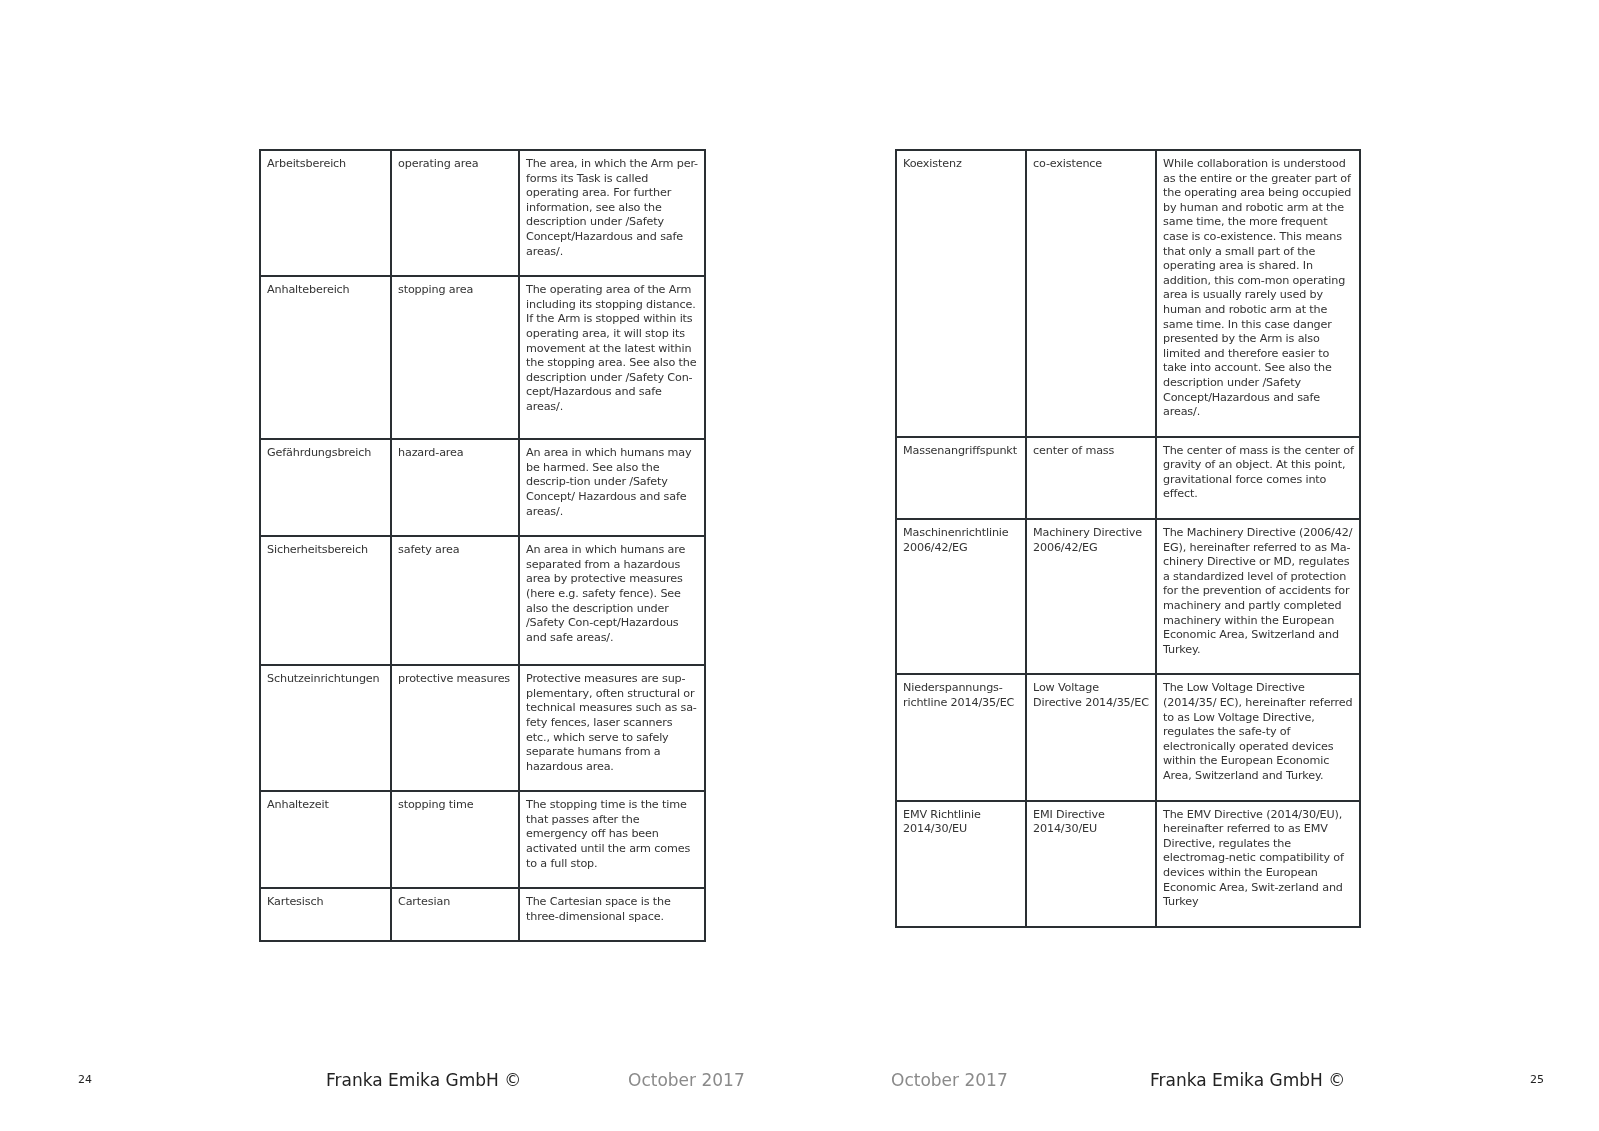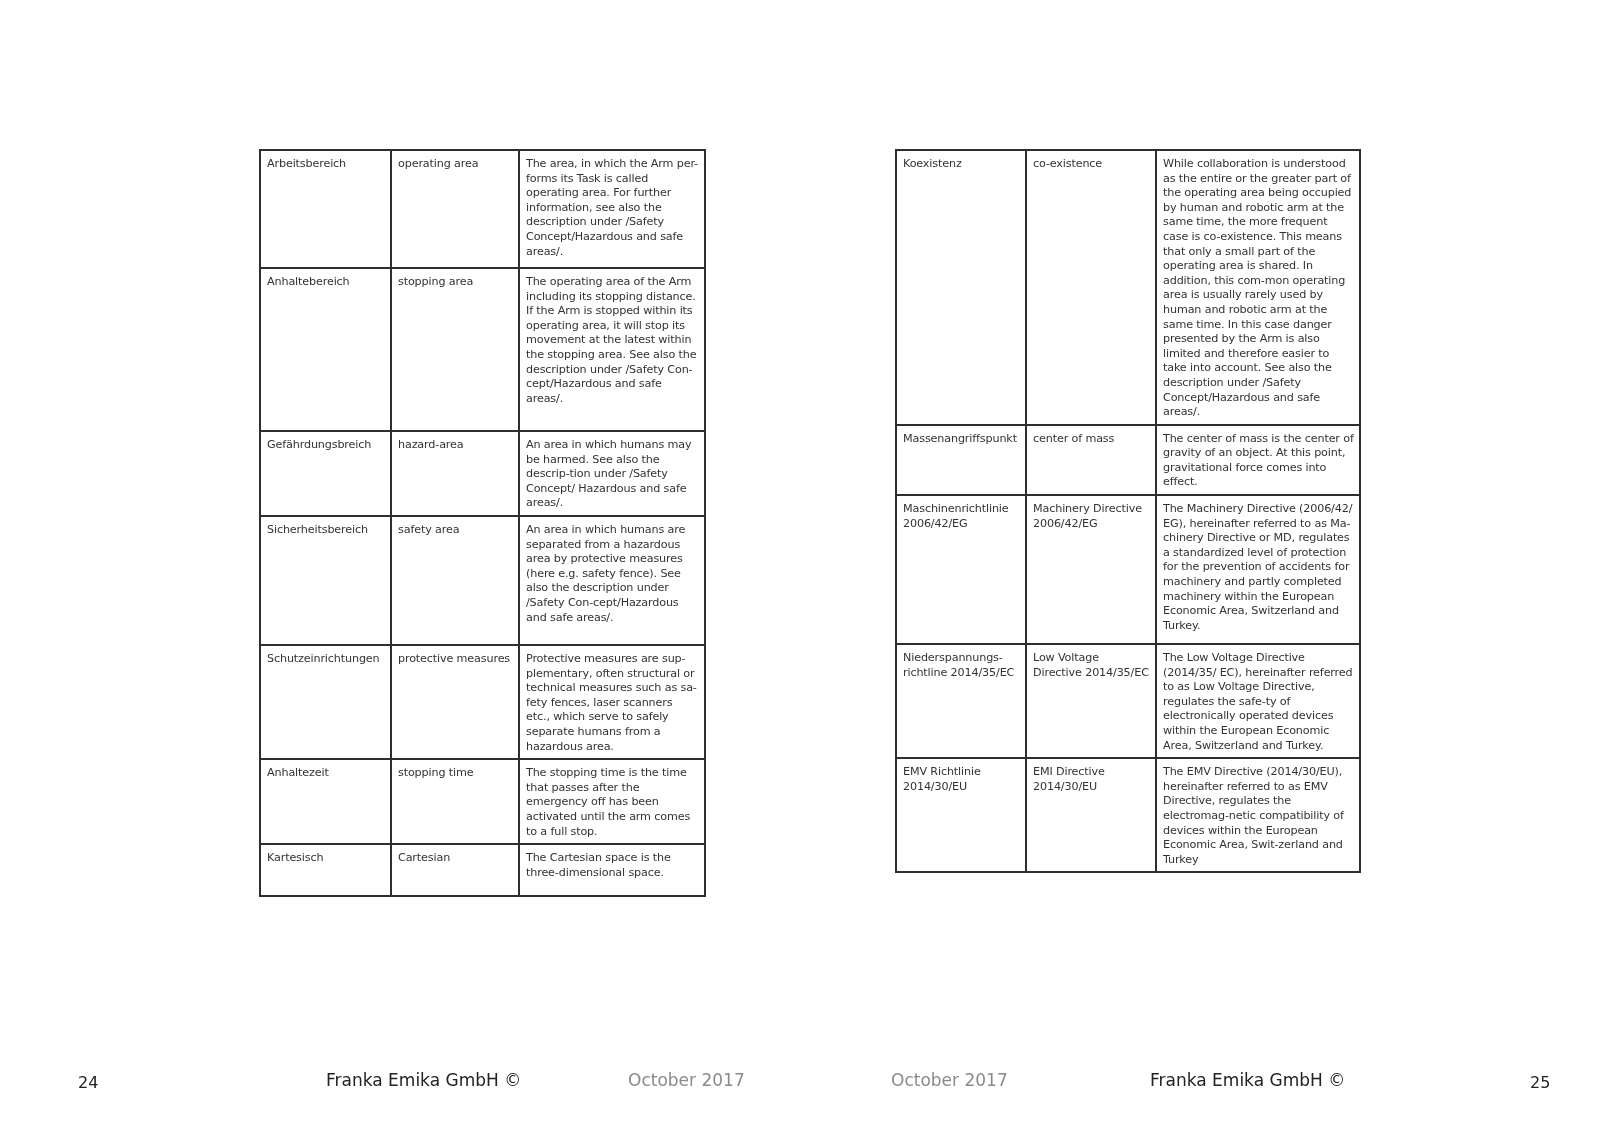--- a/index.html
+++ b/index.html
@@ -1,26 +1,26 @@
 <!DOCTYPE html>
 <html><head>
 <meta charset="utf-8">
 <style>
   html, body { margin:0; padding:0; background:#ffffff; }
   body { width:1599px; height:1131px; position:relative; overflow:hidden;
          font-family:"DejaVu Sans", "Liberation Sans", sans-serif; color:#2b2b2b; }
   .glossary { position:absolute; border-collapse:collapse; table-layout:fixed; }
-  .glossary td { border:2px solid #2a2f33; vertical-align:top; padding:6px 5px 4px 6px;
+  .glossary td { border:2px solid #2a2f33; vertical-align:top; padding:6px 5px 16px 6px;
                  font-size:11.2px; line-height:14.6px; color:#333; letter-spacing:-0.15px; }
   #left-table { left:259px; top:149px; width:445px; }
   #right-table { left:895px; top:149px; width:464px; }
   .footer { position:absolute; top:1070px; font-size:17px; white-space:nowrap; }
   .footer.dark { color:#222; }
   .footer.gray { color:#8a8a8a;text-align:right; }
-  .footer.num { font-size:16px; color:#222; top:1073px;text-align:center; }
+  .footer.num { font-size:11px; color:#222; top:1073px;text-align:center; }
 </style>
 </head>
 <body>
 
 <table id="left-table" class="glossary">
   <colgroup>
       <col style="width:131px">
       <col style="width:128px">
       <col style="width:186px">
     </colgroup>

